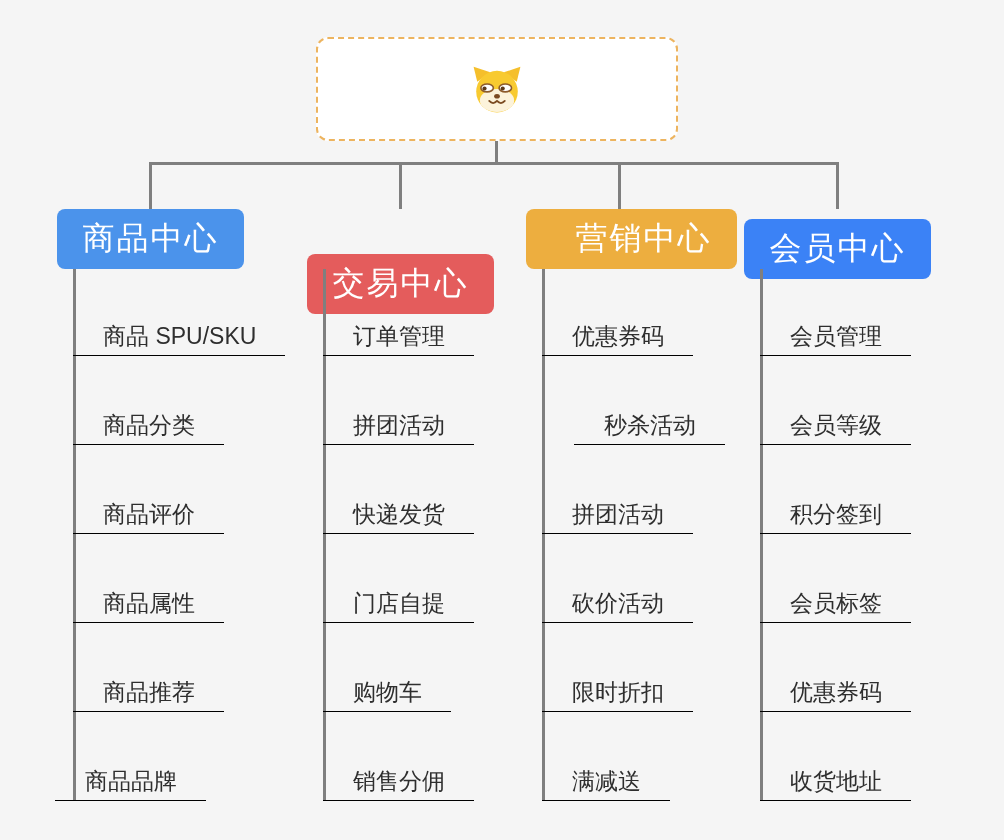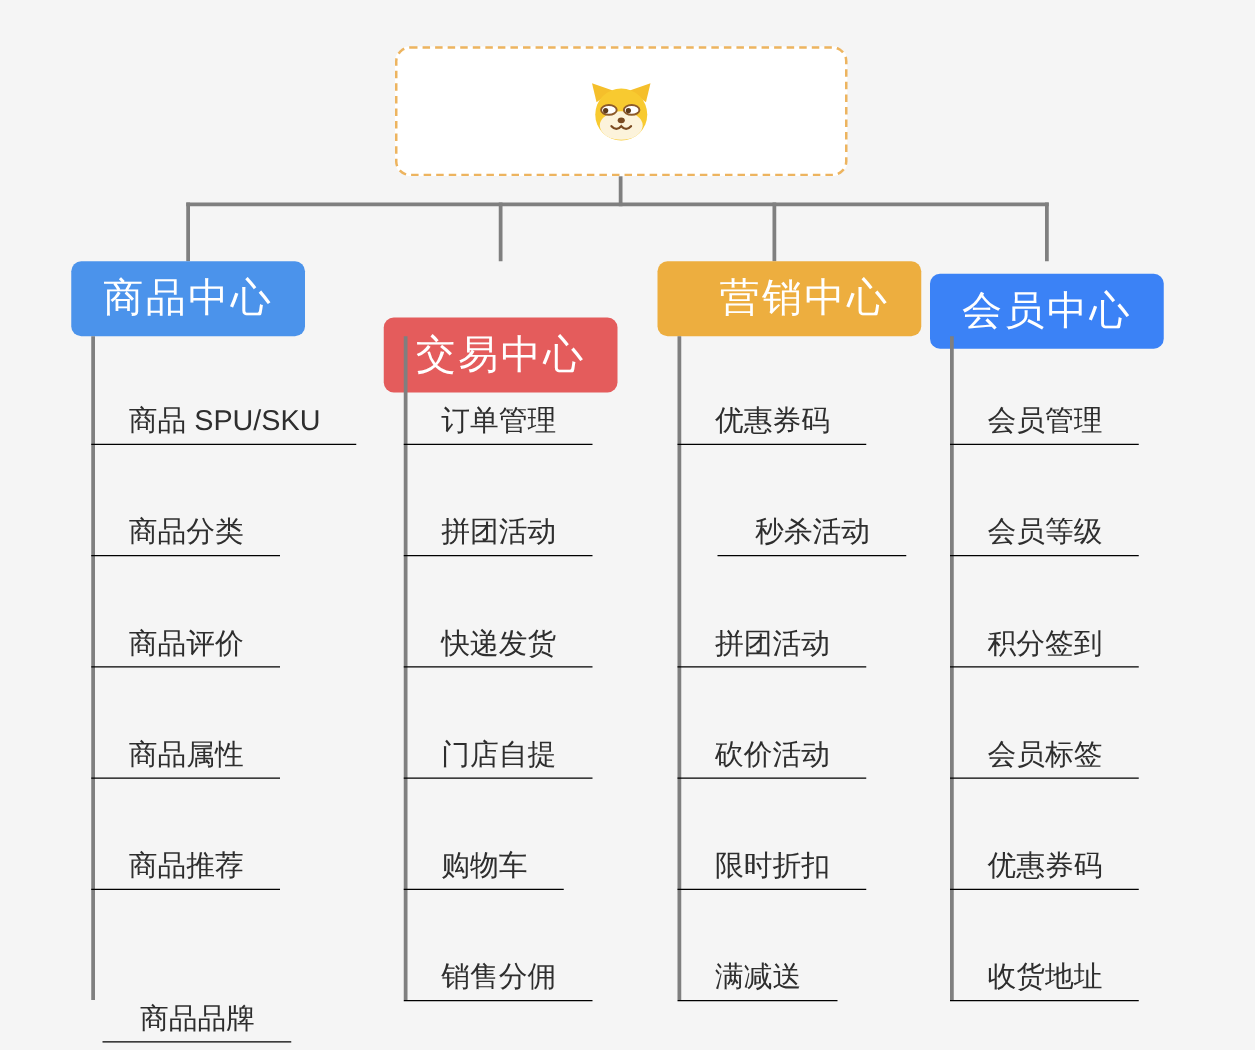--- a/index.html
+++ b/index.html
@@ -104,21 +104,21 @@
   </div>
 
   <div id="branches">
       <div class="branch-node" style="left: 57px; background: rgb(75, 147, 235);">商品中心</div>
       <div class="leaf-vline" style="left: 73px;"></div>
       <div class="leaf-node" style="left: 73px; top: 320px;">商品 SPU/SKU</div>
       <div class="leaf-node" style="left: 73px; top: 409px;">商品分类</div>
       <div class="leaf-node" style="left: 73px; top: 498px;">商品评价</div>
       <div class="leaf-node" style="left: 73px; top: 587px;">商品属性</div>
       <div class="leaf-node" style="left: 73px; top: 676px;">商品推荐</div>
-      <div class="leaf-node" style="left: 82px; top: 765px; margin-top: 33px;">商品品牌</div>
+      <div class="leaf-node" style="left: 55px; top: 765px;">商品品牌</div>
       <div class="branch-node" style="left: 307px; background: rgb(228, 92, 92); margin-top: 45px;">交易中心</div>
       <div class="leaf-vline" style="left: 323px;"></div>
       <div class="leaf-node" style="left: 323px; top: 320px;">订单管理</div>
       <div class="leaf-node" style="left: 323px; top: 409px;">拼团活动</div>
       <div class="leaf-node" style="left: 323px; top: 498px;">快递发货</div>
       <div class="leaf-node" style="left: 323px; top: 587px;">门店自提</div>
       <div class="leaf-node" style="left: 323px; top: 676px;">购物车</div>
       <div class="leaf-node" style="left: 323px; top: 765px;">销售分佣</div>
       <div class="branch-node" style="left: 526px; background: rgb(237, 174, 63); padding-left: 24px;">营销中心</div>
       <div class="leaf-vline" style="left: 542px;"></div>

